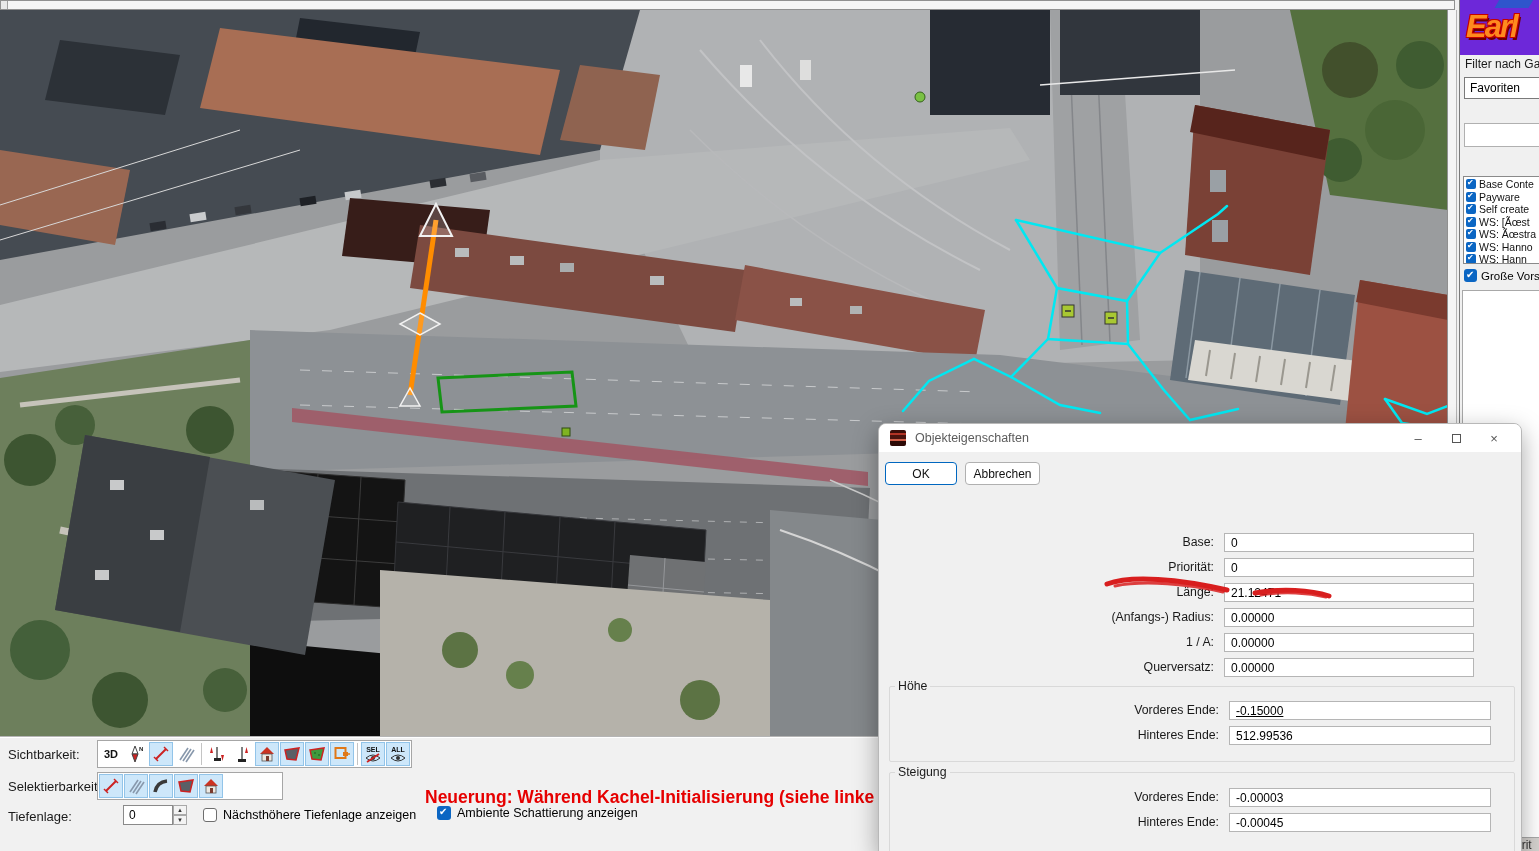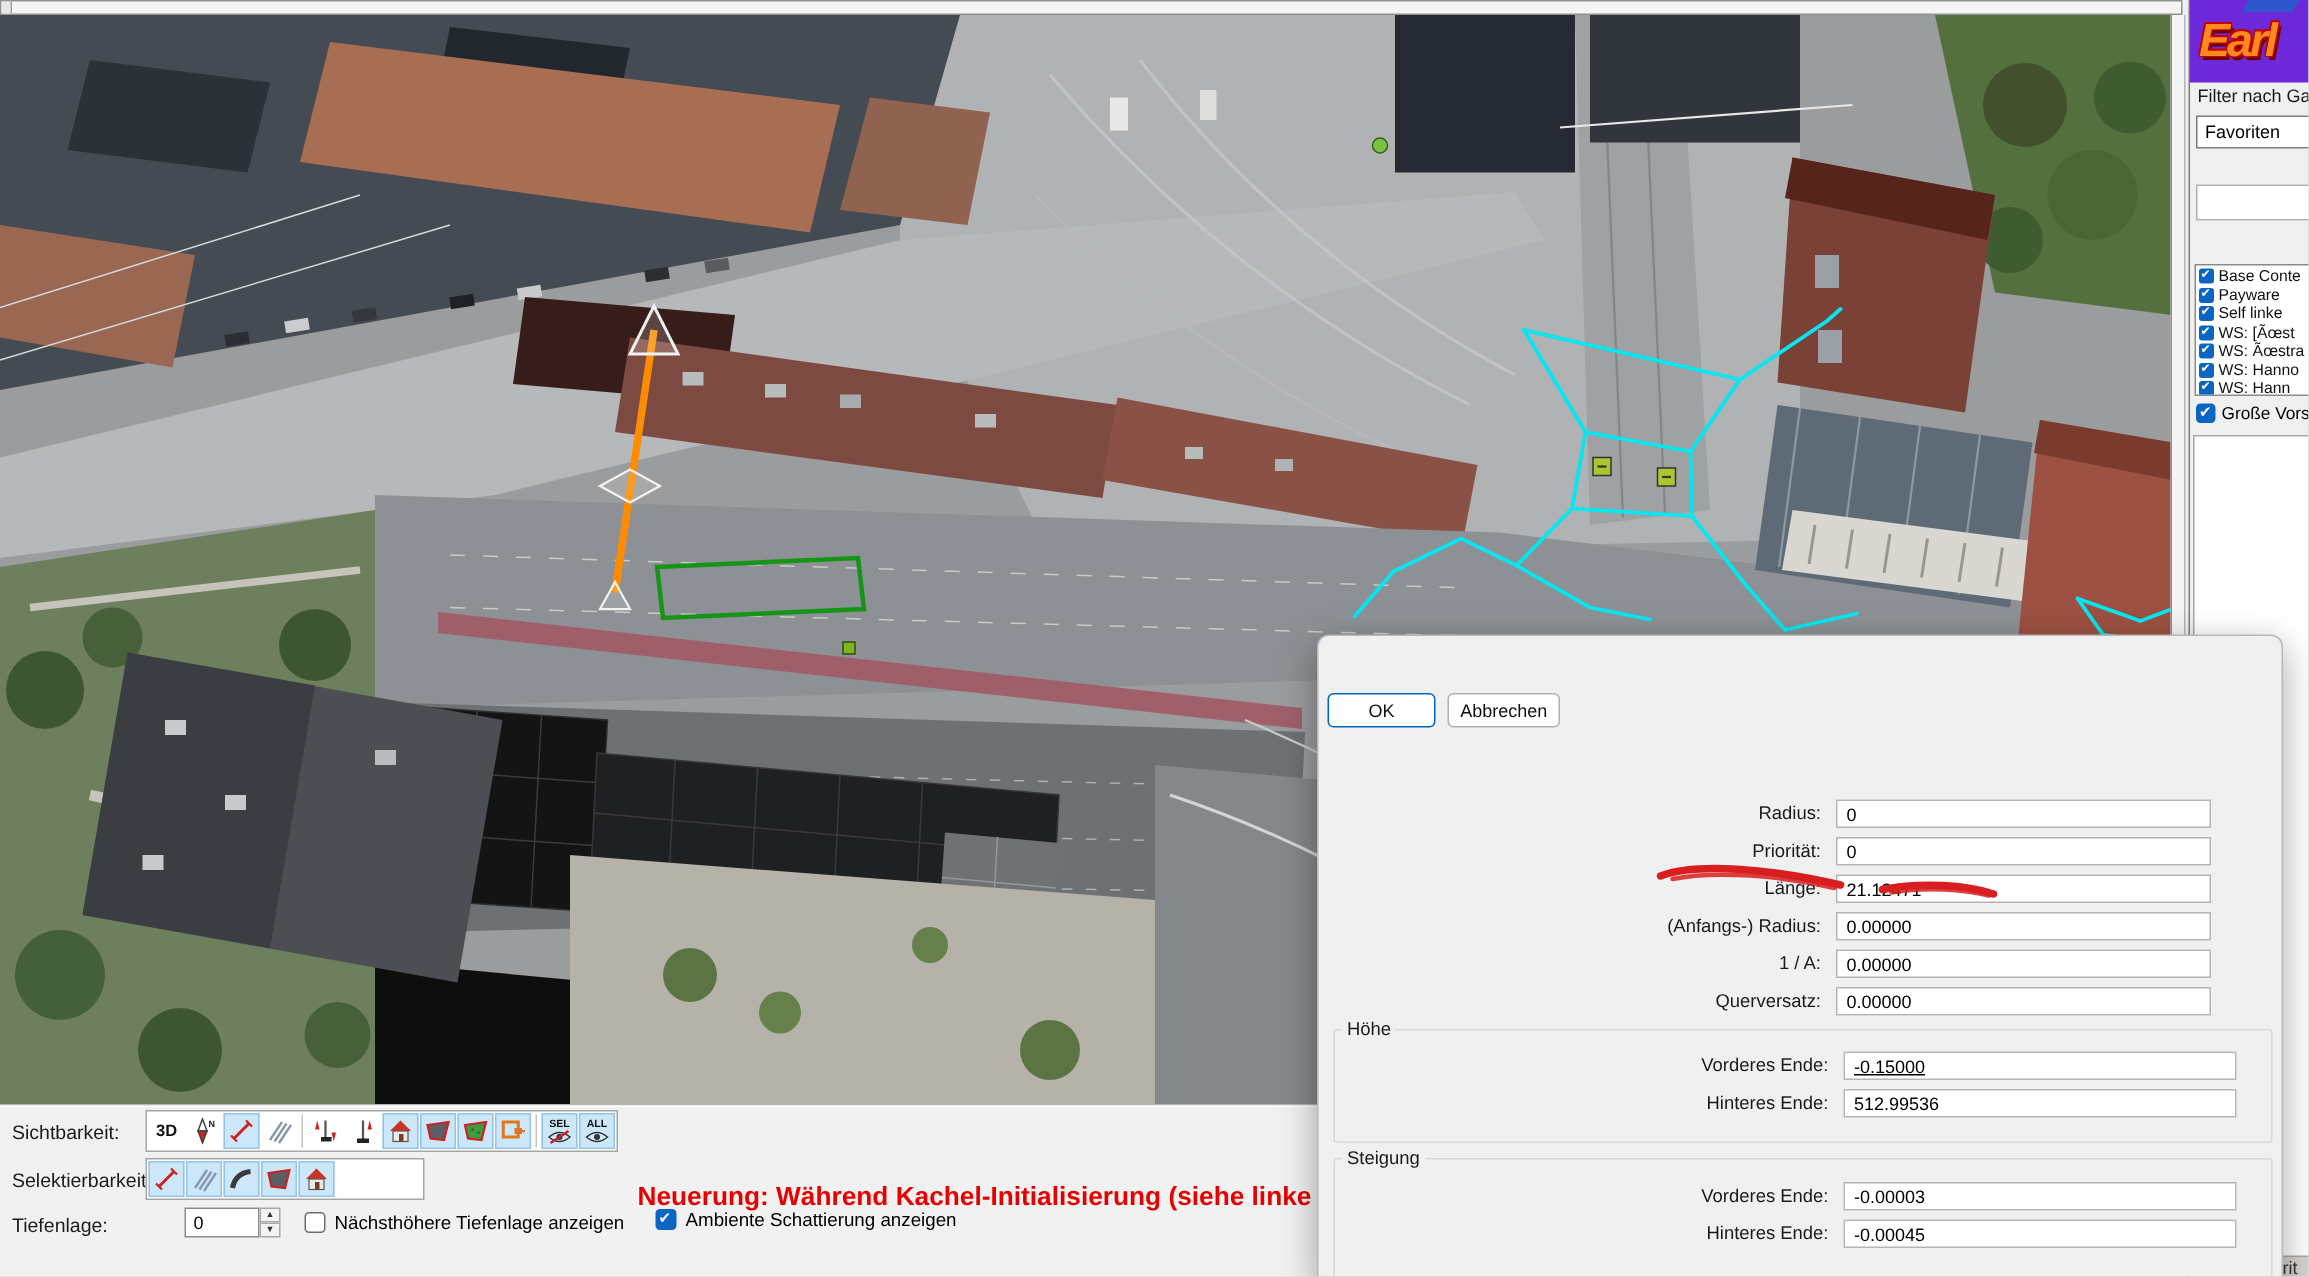--- a/index.html
+++ b/index.html
@@ -450,21 +450,21 @@
       <div class="ritem">
         <div class="scb"></div>
         <span>Base Conte</span>
       </div>
       <div class="ritem">
         <div class="scb"></div>
         <span>Payware</span>
       </div>
       <div class="ritem">
         <div class="scb"></div>
-        <span>Self linke</span>
+        <span>Self create</span>
       </div>
       <div class="ritem">
         <div class="scb"></div>
         <span>WS: [Ãœst</span>
       </div>
       <div class="ritem">
         <div class="scb"></div>
         <span>WS: Ãœstra</span>
       </div>
       <div class="ritem">
@@ -480,26 +480,37 @@
     <div class="cbrow" style="left:4px; top:269px; gap:4px;">
       <div class="cb checked" style="width:13px;height:13px;"></div>
       <span style="font-size:11.5px; white-space:nowrap;">Große Vorsc</span>
     </div>
 
     <div class="rprev"></div>
     <div class="rbottom">vorit</div>
   </div>
 
   <div class="dialog">
+    <div class="dtitle">
+      <div class="dicon"></div>
+      <div class="dtext">Objekteigenschaften</div>
+      <div class="wbtns">
+        <div class="wbtn">–</div>
+        <div class="wbtn">
+            <span class="sq"></span>
+          </div>
+        <div class="wbtn">×</div>
+      </div>
+    </div>
 
     <div class="btn default" style="left:6px; top:38px; width:72px;">OK</div>
     <div class="btn" style="left:86px; top:38px; width:75px;">Abbrechen</div>
 
     <div class="frow" style="top:109px;">
-      <div class="flabel" style="left:175px;">Radius:</div>
+      <div class="flabel" style="left:175px;">Base:</div>
       <div class="finput" style="left:345px; width:250px;">0</div>
     </div>
     <div class="frow" style="top:134px;">
       <div class="flabel" style="left:175px;">Priorität:</div>
       <div class="finput" style="left:345px; width:250px;">0</div>
     </div>
     <div class="frow" style="top:159px;">
       <div class="flabel" style="left:175px;">Länge:</div>
       <div class="finput" style="left:345px; width:250px;">21.12471</div>
     </div>

